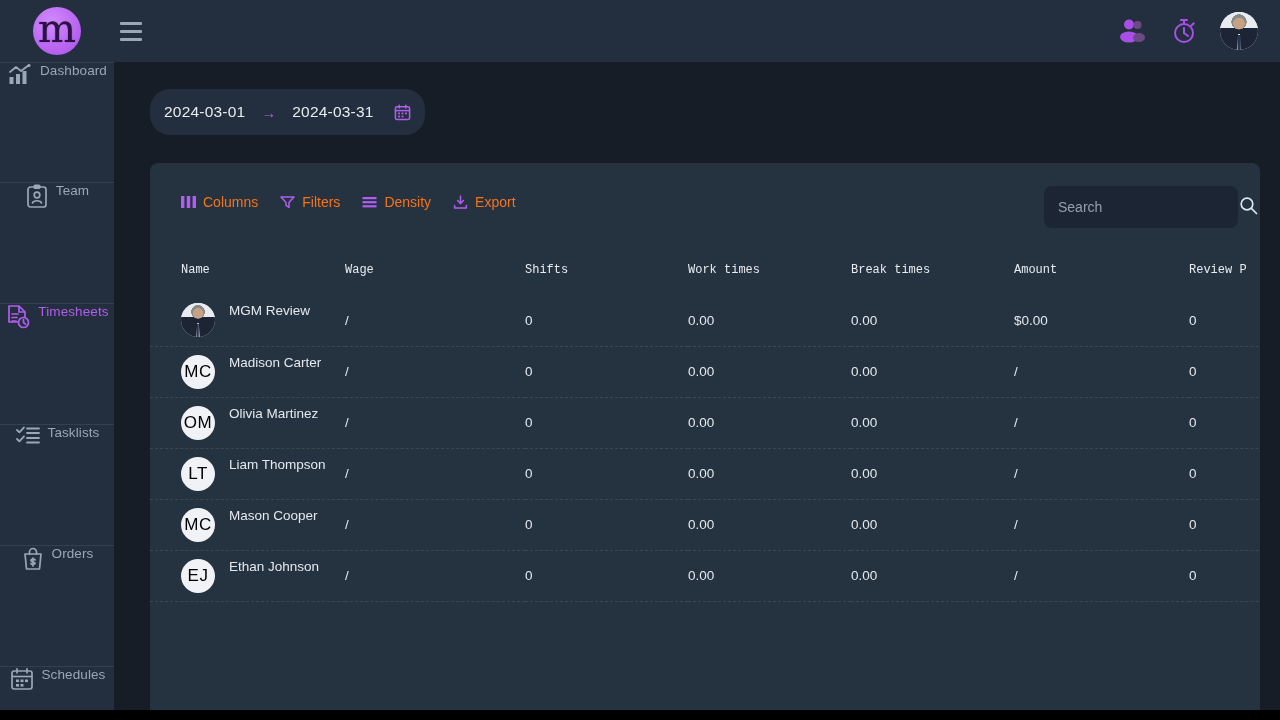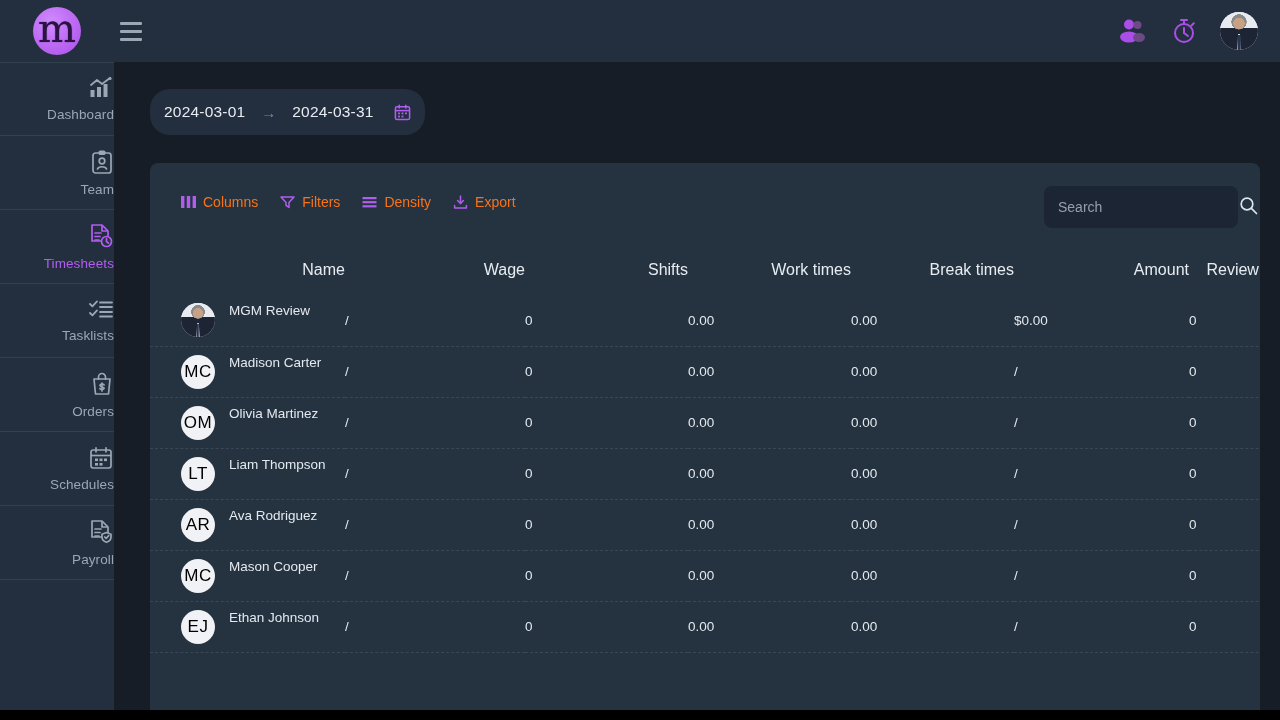--- a/index.html
+++ b/index.html
@@ -59,21 +59,21 @@
     content:""; position:absolute; left:50%; top:60%; width:7%; height:40%;
     transform: translateX(-50%); background:#2a3550;
   }
 
   
   #sidebar {
     position: absolute; top: 62px; left: 0; width: 114px; height: 658px;
     background: #232f3e; overflow: hidden;
   }
   .side-item {
-    height: 74px; display: flex; flex-direction: column; align-items: flex-end;
+    height: 121px; display: flex; flex-direction: row; align-items: flex-start;
     justify-content: center; gap: 7px; cursor: pointer;
     border-bottom: 1px solid #33414f;
     color: #9aa7b4;
   }
   .side-item:first-child { border-top: 1px solid #33414f; }
   .side-item .lbl { font-size: 13.5px; letter-spacing: .1px; }
   .side-item.active { color: #b15ef0; }
   .side-item svg { display: block; }
 
   
@@ -110,22 +110,22 @@
   #searchbox input {
     flex: 1; background: transparent; border: none; outline: none;
     color: #e7ecf1; font-size: 14px; font-family: "Liberation Sans", sans-serif;
   }
   #searchbox input::placeholder { color: #94a0ad; }
 
   
   #tablewrap { position: absolute; left: 0; top: 82px; width: 100%; height: 475px; overflow: hidden; }
   table { border-collapse: collapse; width: 1124px; table-layout: fixed; }
   th {
-    font-size: 16px; font-weight: 400; color: #e7ecf1; text-align: right;
-    padding: 0 0 0 0; height: 50px; vertical-align: middle;
+    font-size: 12px; font-weight: 400; color: #e7ecf1; text-align: left;
+    padding: 0 0 0 0; height: 50px; vertical-align: middle; font-family: Liberation Mono, monospace;
   }
   td { height: 51px; vertical-align: middle; font-size: 13.5px; color: #e3e9ef; }
   tbody tr { border-bottom: 1px dashed #3a4755; }
   thead tr { border-bottom: 0; }
 
   .c-name   { width: 195px; padding-left: 31px; }
   .c-wage   { width: 180px; }
   .c-shifts { width: 163px; }
   .c-work   { width: 163px; }
   .c-break  { width: 163px; }
@@ -422,34 +422,20 @@
                 <td class="c-wage">/</td>
                 <td class="c-shifts">0</td>
                 <td class="c-work">0.00</td>
                 <td class="c-break">0.00</td>
                 <td class="c-amount">/</td>
                 <td class="c-total">0</td>
               </tr>
               <tr>
                 <td class="c-name">
                   <div class="namecell">
-                    <div class="av">AR</div>
-                    <span>Ava Rodriguez</span>
-                  </div>
-                </td>
-                <td class="c-wage">/</td>
-                <td class="c-shifts">0</td>
-                <td class="c-work">0.00</td>
-                <td class="c-break">0.00</td>
-                <td class="c-amount">/</td>
-                <td class="c-total">0</td>
-              </tr>
-              <tr>
-                <td class="c-name">
-                  <div class="namecell">
                     <div class="av">MC</div>
                     <span>Mason Cooper</span>
                   </div>
                 </td>
                 <td class="c-wage">/</td>
                 <td class="c-shifts">0</td>
                 <td class="c-work">0.00</td>
                 <td class="c-break">0.00</td>
                 <td class="c-amount">/</td>
                 <td class="c-total">0</td>

